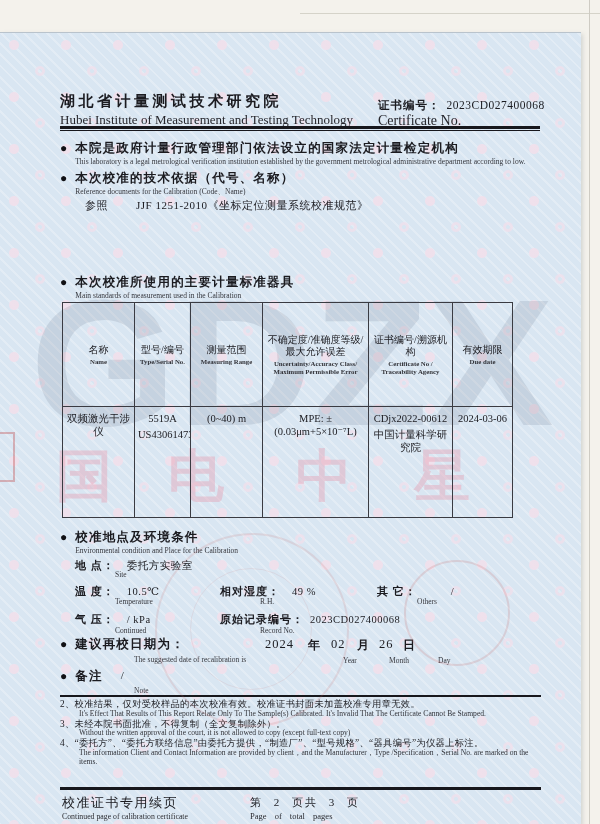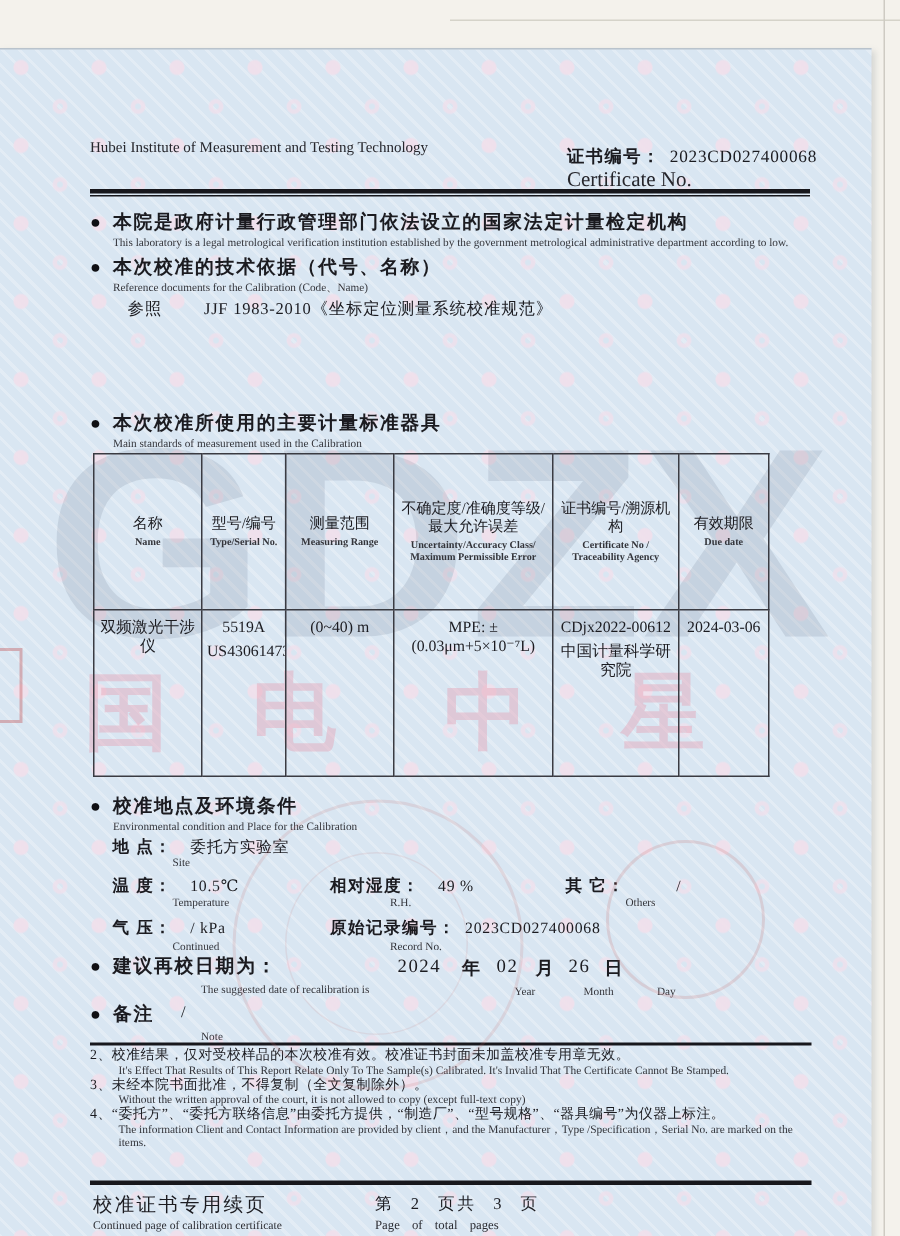--- a/index.html
+++ b/index.html
@@ -38,21 +38,21 @@
     color:rgba(230,156,176,0.40);pointer-events:none;}
   .stamp{z-index:3;border-radius:50%;pointer-events:none;}
   .stamp-big{left:155px;top:533px;width:190px;height:190px;border:2.5px solid rgba(198,106,106,0.16);}
   .stamp-big-inner{left:190px;top:568px;width:120px;height:120px;border:1.5px solid rgba(198,106,106,0.12);}
   .stamp-small{left:404px;top:560px;width:102px;height:102px;border:2px solid rgba(198,106,106,0.20);}
   .stamp-frag{left:0;top:432px;width:13px;height:46px;z-index:3;
     border:2px solid rgba(195,80,80,0.38);border-left:none;pointer-events:none;}
   
   .z2{z-index:2;}
   .inst-zh{font-size:15px;font-weight:bold;letter-spacing:3.5px;white-space:nowrap;}
-  .inst-en{font-size:10px;margin-top:1px;color:#26262c;white-space:nowrap;}
+  .inst-en{font-size:13px;margin-top:1px;color:#26262c;white-space:nowrap;}
   .certno-zh{font-size:11.5px;font-weight:bold;letter-spacing:1px;}
   .certno-val{font-size:11.5px;margin-left:6px;letter-spacing:0.5px;}
   .certno-en{font-size:14px;color:#26262c;}
   .rule-thick{height:2.5px;background:#17171c;}
   .rule-thin{height:1px;background:#17171c;margin-top:1.5px;}
   .rule-mid{height:1.8px;background:#17171c;}
   .sec{display:flex;gap:8px;align-items:flex-start;}
   .bullet{font-size:12px;line-height:14px;color:#101014;}
   .sec-zh{font-size:12.5px;font-weight:bold;letter-spacing:1.2px;line-height:14px;white-space:nowrap;}
   .sec-en{font-size:7.5px;color:#35363c;margin-top:2px;white-space:nowrap;}
@@ -95,20 +95,21 @@
 <span class="abs wm-char" style="left:168px;top:446px;">电</span>
 <span class="abs wm-char" style="left:296px;top:446px;">中</span>
 <span class="abs wm-char" style="left:414px;top:446px;">星</span>
 
 <div class="abs stamp stamp-big"></div>
 <div class="abs stamp stamp-big-inner"></div>
 <div class="abs stamp stamp-small"></div>
 <div class="abs stamp-frag"></div>
 
 <div class="abs z2" style="left:60px;top:92px;">
+  <div class="inst-zh">湖北省计量测试技术研究院</div>
   <div class="inst-en">Hubei Institute of Measurement and Testing Technology</div>
 </div>
 <div class="abs z2" style="left:378px;top:95px;">
   <div>
     <span class="certno-zh">证书编号：</span><span class="certno-val">2023CD027400068</span>
   </div>
   <div class="certno-en">Certificate No.</div>
 </div>
 <div class="abs z2" style="left:60px;top:126px;width:480px;">
   <div class="rule-thick"></div>
@@ -124,21 +125,21 @@
 </div>
 
 <div class="abs z2 sec" style="left:60px;top:171px;">
   <span class="bullet">●</span>
   <div>
     <div class="sec-zh">本次校准的技术依据（代号、名称）</div>
     <div class="sec-en">Reference documents for the Calibration (Code、Name)</div>
   </div>
 </div>
 <div class="abs z2 ref-line" style="left:85px;top:198px;">
-  <span>参照</span><span class="ref-doc">JJF 1983-2010《坐标定位测量系统校准规范》</span>
+  <span>参照</span><span class="ref-doc">JJF 1251-2010《坐标定位测量系统校准规范》</span>
 </div>
 
 <div class="abs z2 sec" style="left:60px;top:275px;">
   <span class="bullet">●</span>
   <div>
     <div class="sec-zh">本次校准所使用的主要计量标准器具</div>
     <div class="sec-en">Main standards of measurement used in the Calibration</div>
   </div>
 </div>
 

